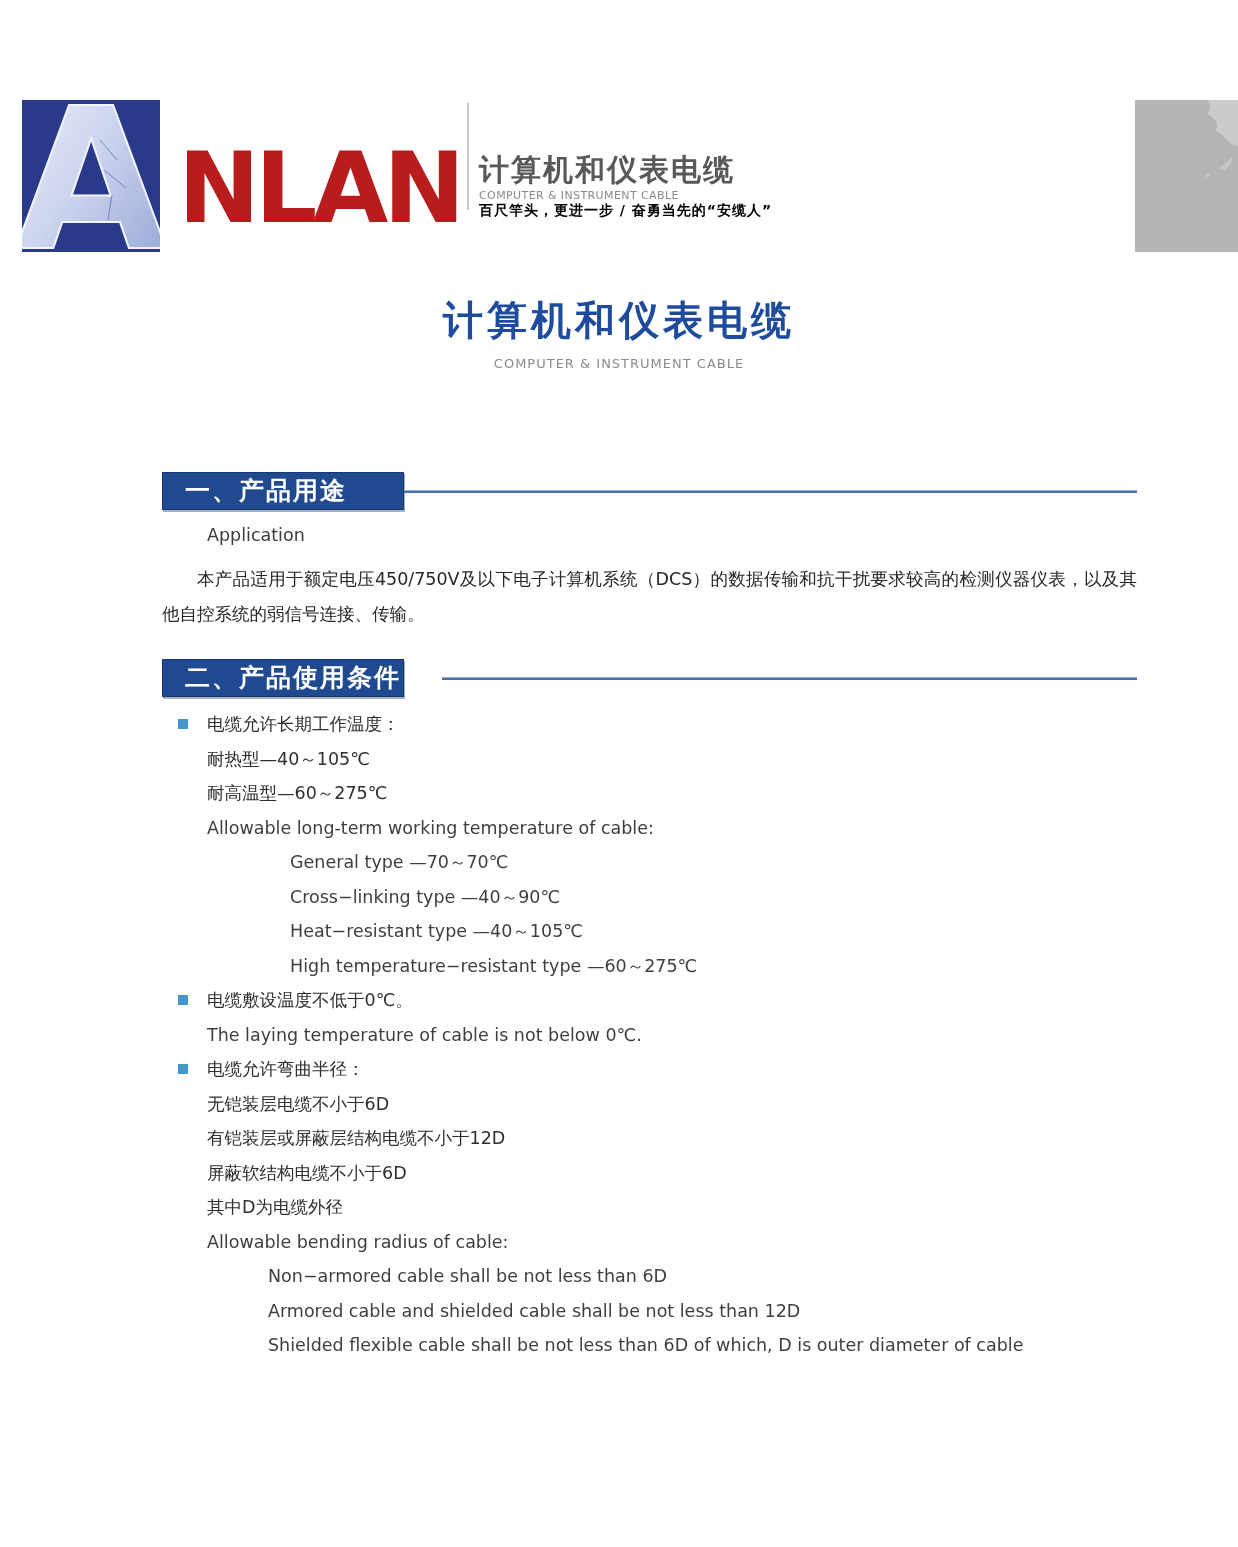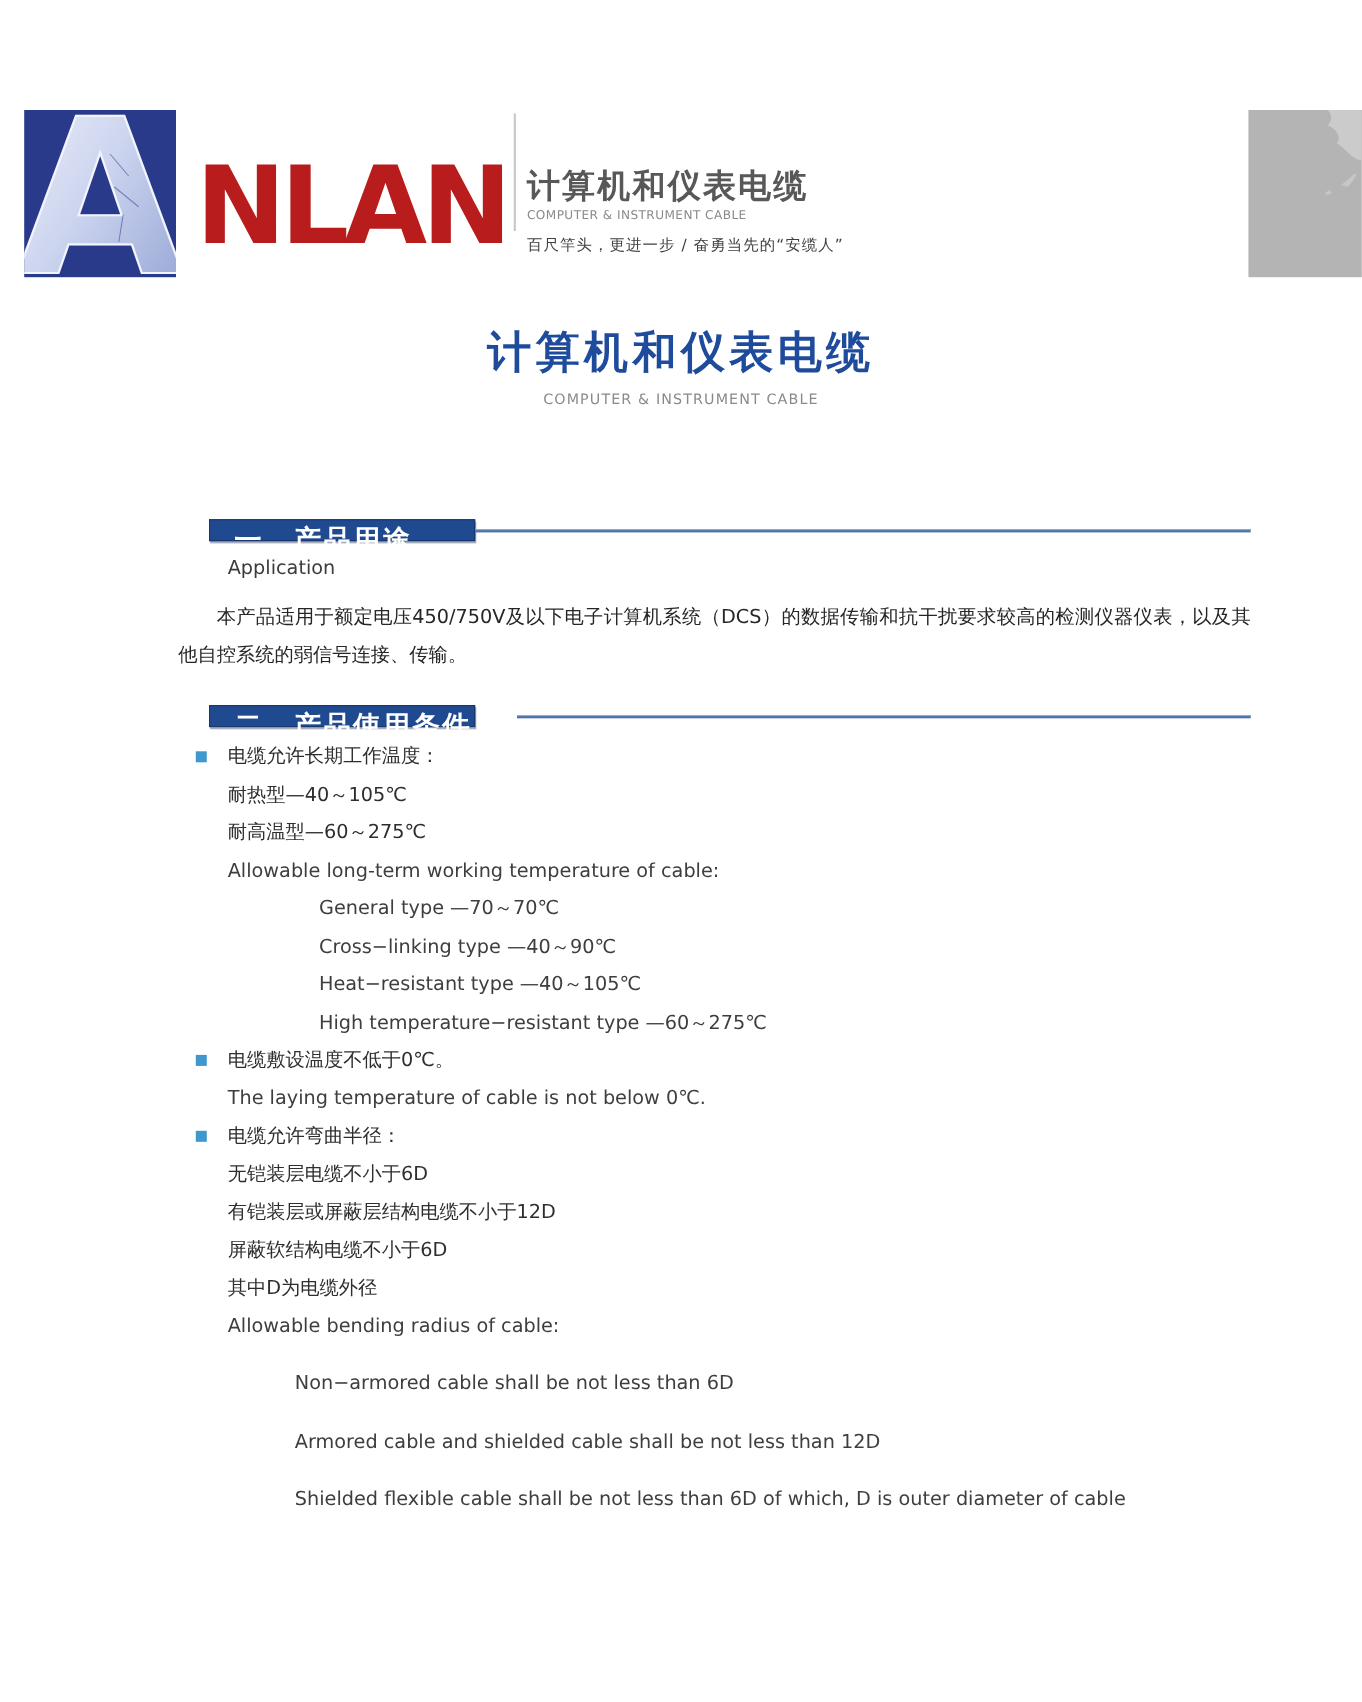--- a/index.html
+++ b/index.html
@@ -12,46 +12,46 @@
   .logo-a-box{position:absolute;left:22px;top:100px;width:138px;height:152px;background:#2a3a8a;}
   .logo-a-box svg{display:block;}
   .logo-rest{
     position:absolute;left:158px;top:148px;height:90px;
     font-size:98px;font-weight:bold;color:#b91c1c;letter-spacing:-5px;line-height:0.82;margin-left:20px;
   }
   .header-divider{position:absolute;left:467px;top:103px;width:2px;height:107px;background:#c9c9c9;}
   .header-titles{position:absolute;left:479px;top:152px;}
   .header-title-cn{font-size:30px;font-weight:bold;color:#595757;letter-spacing:2px;line-height:1.2;}
   .header-title-en{font-size:11px;color:#8a8a8a;letter-spacing:0.4px;margin-top:1px;}
-  .header-slogan{margin-top:12px;font-size:14px;font-weight:normal;color:#404040;letter-spacing:1px;}
+  .header-slogan{font-size:14px;font-weight:bold;color:#000000;letter-spacing:1px;}
   .header-photo{position:absolute;left:1135px;top:100px;width:103px;height:152px;background:#b4b4b5;overflow:hidden;}
   
   .page-title{position:absolute;top:293px;left:0;width:100%;text-align:center;
     font-size:40px;font-weight:bold;color:#1e4b9c;letter-spacing:4px;}
   .page-subtitle{position:absolute;top:356px;left:0;width:100%;text-align:center;
     font-size:13px;color:#8a8a8a;letter-spacing:1px;}
   
   .content{position:absolute;left:162px;top:472px;width:975px;}
   .sec-head{display:flex;align-items:center;}
   .sec-bar{
-    width:242px;height:20px;box-sizing:border-box;background:#1f4a8f;
+    width:242px;height:38px;box-sizing:border-box;background:#1f4a8f;
     border:1px solid #16376f;box-shadow:1px 2px 0 rgba(10,25,70,0.35);
     color:#ffffff;font-size:25px;font-weight:bold;letter-spacing:2px;
-    line-height:36px;padding-left:22px;margin-left:28px;
+    line-height:36px;padding-left:22px;
   }
   .sec-line{flex:1;height:2px;background:#4a72aa;border-top:1px solid #93aed0;}
   .subheading{margin:12px 0 0 45px;font-size:17.5px;color:#3c3c3c;line-height:26px;}
   .para{font-size:17.5px;text-align:justify;}
   .para-cn{margin-top:14px;line-height:35px;color:#262626;text-indent:2em;}
   .para-en{margin-top:5px;line-height:33px;color:#3e3e3e;text-indent:2em;}
   .lines{margin-top:10px;}
   .line{position:relative;font-size:17.5px;line-height:34.5px;color:#2e2e2e;padding-left:45px;}
   .line.en{color:#3e3e3e;}
   .line.ind-temp{padding-left:128px;}
-  .line.ind-bend{padding-left:106px;margin-top:18px;}
+  .line.ind-bend{padding-left:106px;}
   .bullet-sq{position:absolute;left:16px;top:12px;width:10px;height:10px;background:#3f97cc;}
   .sec2-gap{margin-top:27px;gap:38px;}
 </style>
 </head>
 <body>
 
 <div>
 
   <div class="logo-a-box">
     <svg width="138" height="152" viewBox="0 0 138 152">

